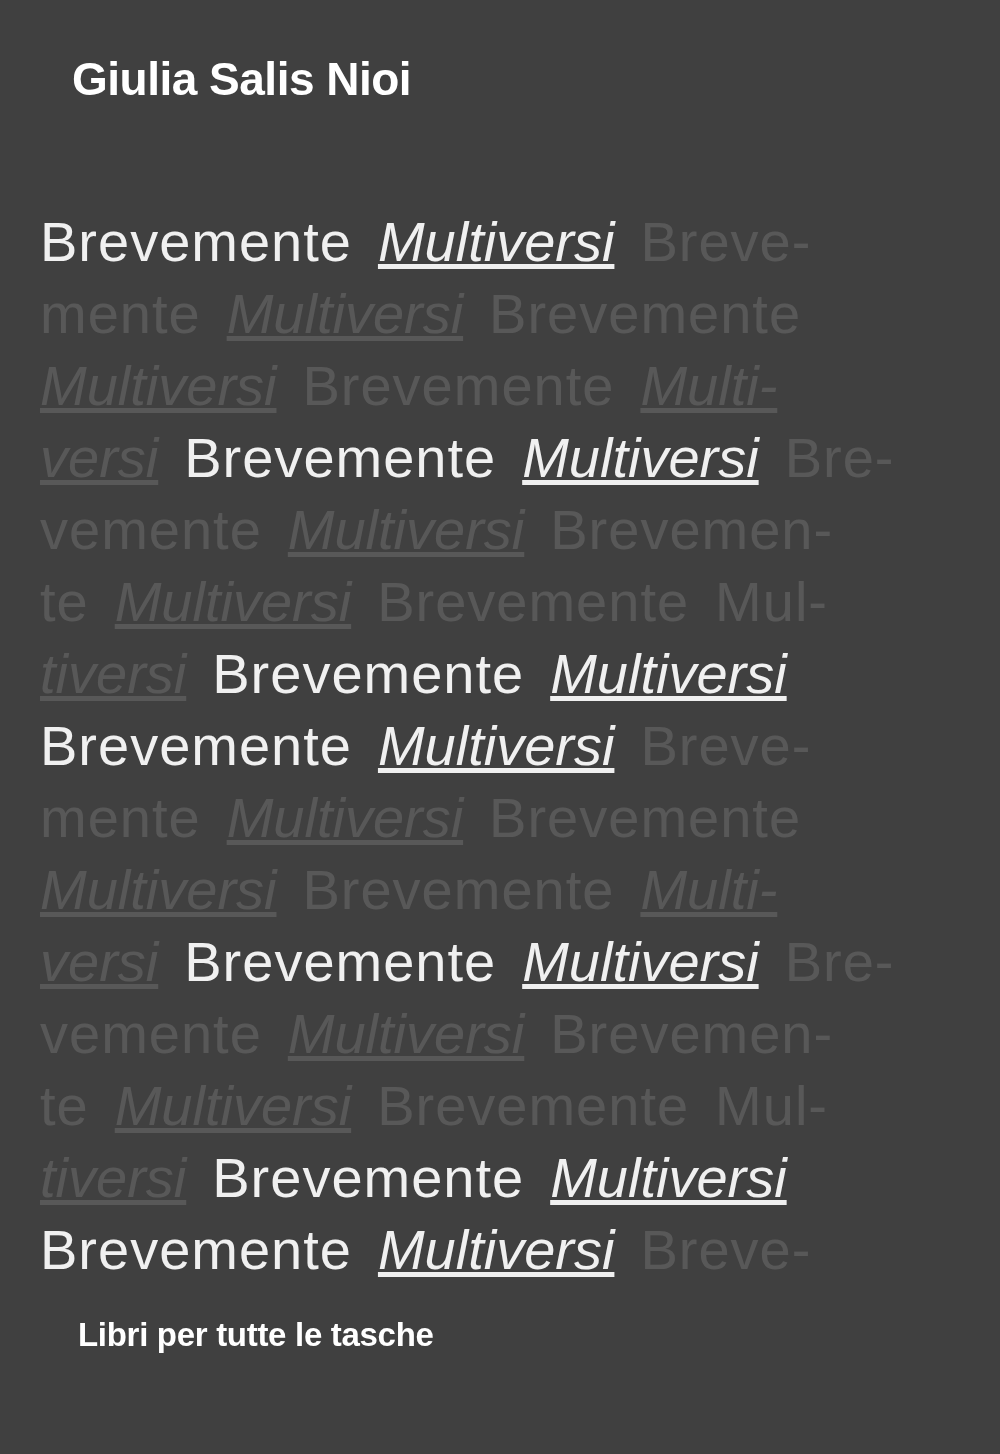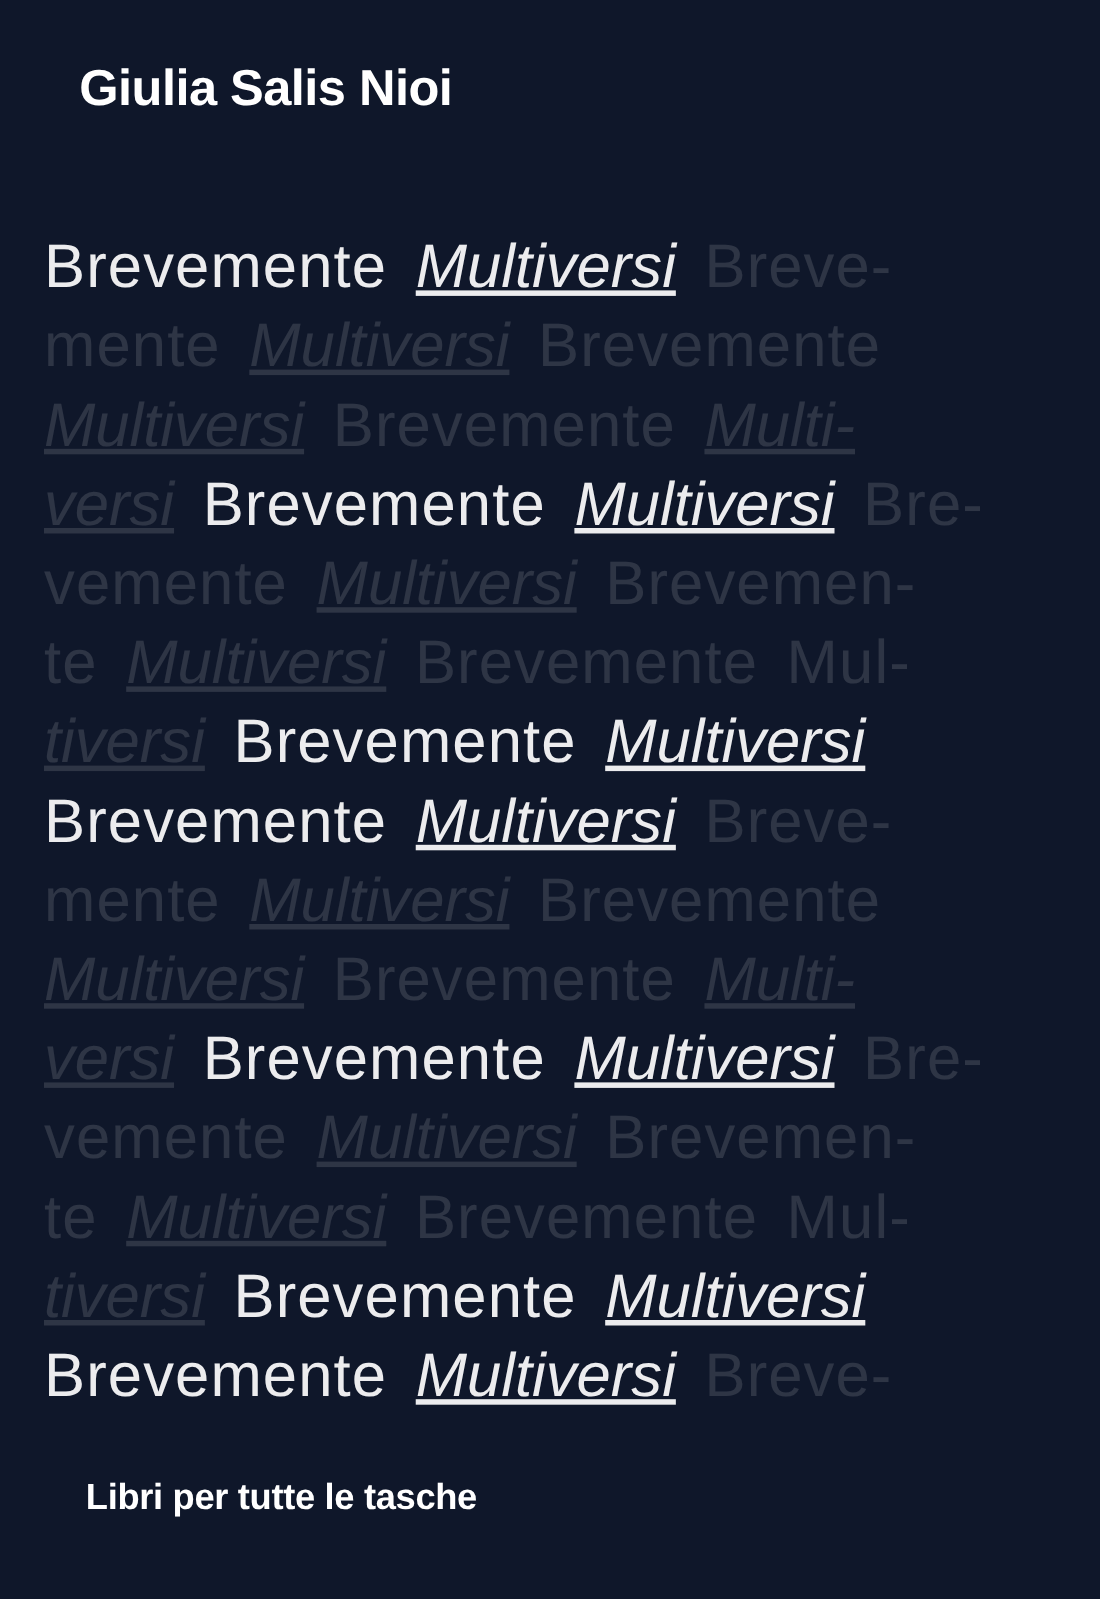--- a/index.html
+++ b/index.html
@@ -7,21 +7,21 @@
     padding: 0;
     background: #ffffff;
   }
   body {
     font-family: "Liberation Sans", sans-serif;
   }
   .cover {
     position: relative;
     width: 1000px;
     height: 1454px;
-    background: #0f172a;
+    background: #404040;
     overflow: hidden;
     box-sizing: border-box;
   }
   .author {
     position: absolute;
     left: 72px;
     top: 52px;
     color: #ffffff;
     font-size: 46px;
     font-weight: bold;
@@ -32,21 +32,20 @@
   .publisher {
     position: absolute;
     left: 78px;
     top: 1316px;
     color: #ffffff;
     font-size: 33px;
     font-weight: bold;
     letter-spacing: -0.3px;
     font-family: "Liberation Sans", sans-serif;
     white-space: nowrap;
-    margin-top: 26px;
   }
   .pattern {
     position: absolute;
     left: 40px;
     top: 205px;
     width: 800px;
     height: 1070px;
   }
   .prow {
     position: absolute;

